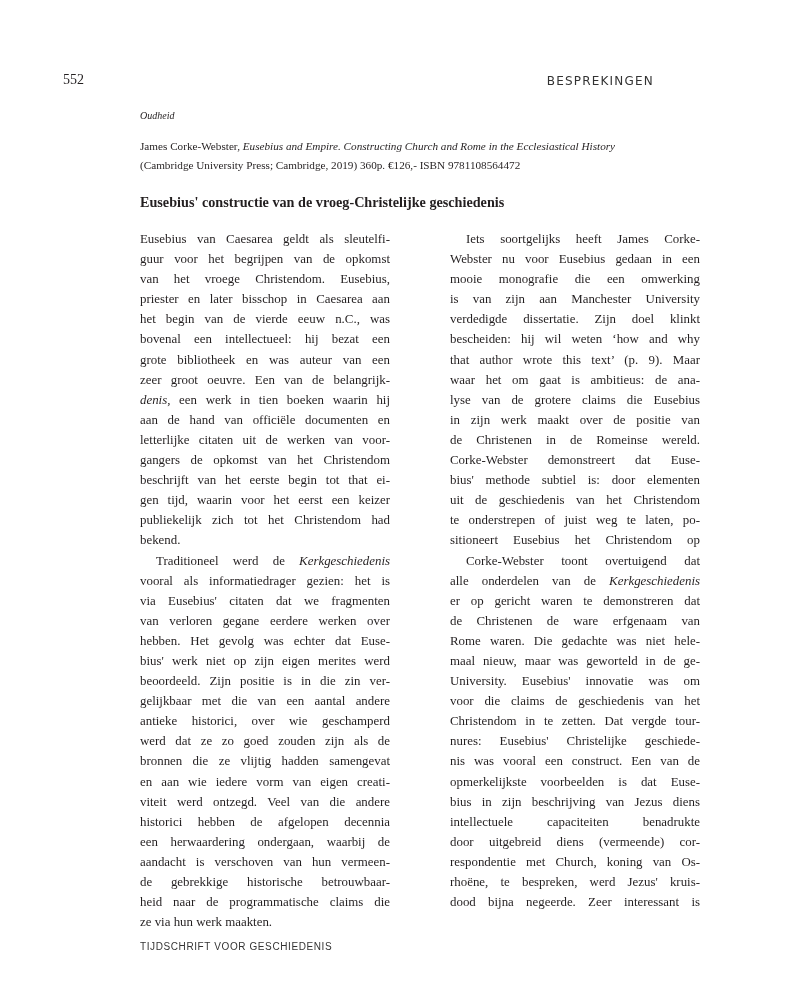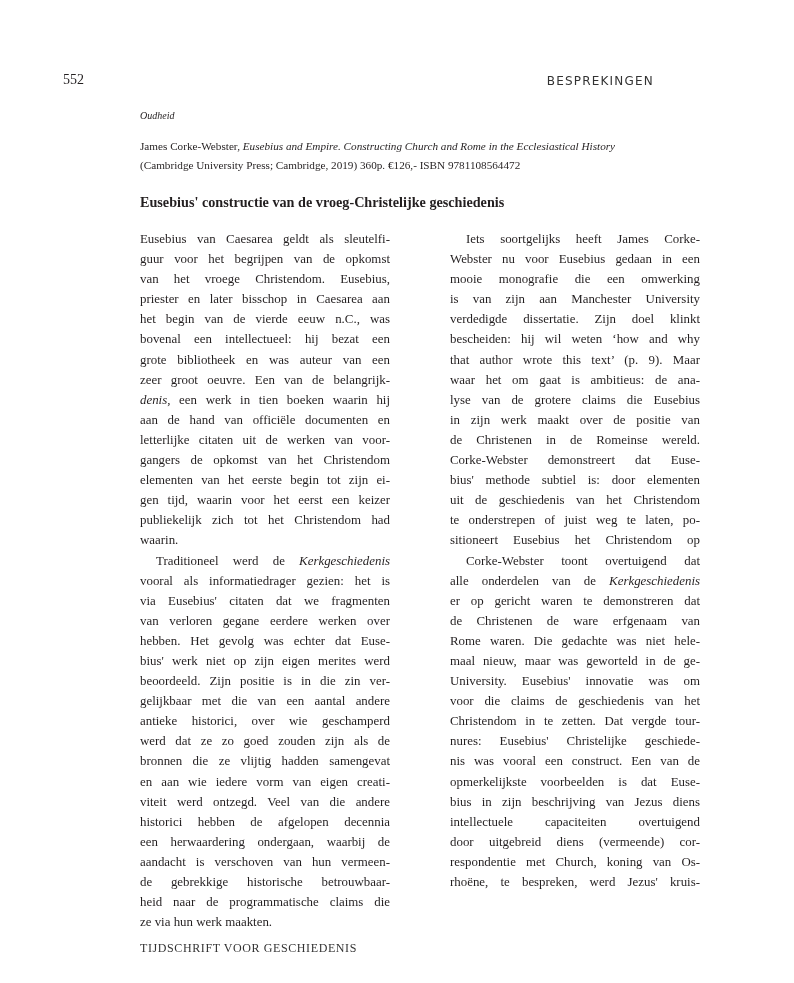--- a/index.html
+++ b/index.html
@@ -15,22 +15,22 @@
   .citation em { font-style: italic; }
   .review-title { position: absolute; left: 140px; top: 194px; font-size: 14.2px; font-weight: bold;
                   font-family: "Liberation Serif", serif; }
   .column { position: absolute; top: 229px; width: 250px; font-size: 12.9px; line-height: 20.1px;
             font-family: "Liberation Serif", serif; text-align: justify; hyphens: manual; }
   .col-left { left: 140px; }
   .col-right { left: 414px; margin-left: 36px; }
   .column .line { display: block; text-align: justify; text-align-last: justify; white-space: nowrap; height: 20.1px; }
   .column .line.last { text-align-last: left; }
   .column em { font-style: italic; }
-  .footer { position: absolute; left: 140px; top: 941px; font-size: 12px; letter-spacing: 0.6px;
-            font-family: Liberation Serif, serif; color: #333; }
+  .footer { position: absolute; left: 140px; top: 941px; font-size: 10px; letter-spacing: 0.6px;
+            font-family: Liberation Sans, sans-serif; color: #333; }
 </style>
 </head>
 <body>
 
 <div class="page-number">552</div>
 <div class="running-head">BESPREKINGEN</div>
 
 <div class="section-label">Oudheid</div>
 
 <div class="citation">
@@ -46,24 +46,24 @@
     <span class="line"><span>van het vroege Christendom. Eusebius,</span></span>
     <span class="line"><span>priester en later bisschop in Caesarea aan</span></span>
     <span class="line"><span>het begin van de vierde eeuw n.C., was</span></span>
     <span class="line"><span>bovenal een intellectueel: hij bezat een</span></span>
     <span class="line"><span>grote bibliotheek en was auteur van een</span></span>
     <span class="line"><span>zeer groot oeuvre. Een van de belangrijk-</span></span>
     <span class="line"><em>denis</em><span>, een werk in tien boeken waarin hij</span></span>
     <span class="line"><span>aan de hand van officiële documenten en</span></span>
     <span class="line"><span>letterlijke citaten uit de werken van voor-</span></span>
     <span class="line"><span>gangers de opkomst van het Christendom</span></span>
-    <span class="line"><span>elementen van het eerste begin tot zijn ei-</span></span>
+    <span class="line"><span>beschrijft van het eerste begin tot that ei-</span></span>
     <span class="line"><span>gen tijd, waarin voor het eerst een keizer</span></span>
     <span class="line"><span>publiekelijk zich tot het Christendom had</span></span>
-    <span class="line last"><span>waarin.</span></span>
+    <span class="line last"><span>bekend.</span></span>
     <span class="line" style="text-indent: 16px;"><span>Traditioneel werd de </span><em>Kerkgeschiedenis</em></span>
     <span class="line"><span>vooral als informatiedrager gezien: het is</span></span>
     <span class="line"><span>via Eusebius' citaten dat we fragmenten</span></span>
     <span class="line"><span>van verloren gegane eerdere werken over</span></span>
     <span class="line"><span>hebben. Het gevolg was echter dat Euse-</span></span>
     <span class="line"><span>bius' werk niet op zijn eigen merites werd</span></span>
     <span class="line"><span>beoordeeld. Zijn positie is in die zin ver-</span></span>
     <span class="line"><span>gelijkbaar met die van een aantal andere</span></span>
     <span class="line"><span>antieke historici, over wie geschamperd</span></span>
     <span class="line"><span>werd dat ze zo goed zouden zijn als de</span></span>
@@ -100,19 +100,20 @@
     <span class="line"><span>de Christenen de ware erfgenaam van</span></span>
     <span class="line"><span>Rome waren. Die gedachte was niet hele-</span></span>
     <span class="line"><span>maal nieuw, maar was geworteld in de ge-</span></span>
     <span class="line"><span>University. Eusebius' innovatie was om</span></span>
     <span class="line"><span>voor die claims de geschiedenis van het</span></span>
     <span class="line"><span>Christendom in te zetten. Dat vergde tour-</span></span>
     <span class="line"><span>nures: Eusebius' Christelijke geschiede-</span></span>
     <span class="line"><span>nis was vooral een construct. Een van de</span></span>
     <span class="line"><span>opmerkelijkste voorbeelden is dat Euse-</span></span>
     <span class="line"><span>bius in zijn beschrijving van Jezus diens</span></span>
-    <span class="line"><span>intellectuele capaciteiten overtuigend</span></span>
+    <span class="line"><span>intellectuele capaciteiten benadrukte</span></span>
     <span class="line"><span>door uitgebreid diens (vermeende) cor-</span></span>
     <span class="line"><span>respondentie met Church, koning van Os-</span></span>
     <span class="line"><span>rhoëne, te bespreken, werd Jezus' kruis-</span></span>
+    <span class="line"><span>dood bijna negeerde. Zeer interessant is</span></span>
   </div>
 
 <div class="footer">TIJDSCHRIFT VOOR GESCHIEDENIS</div>
 
 </body></html>

